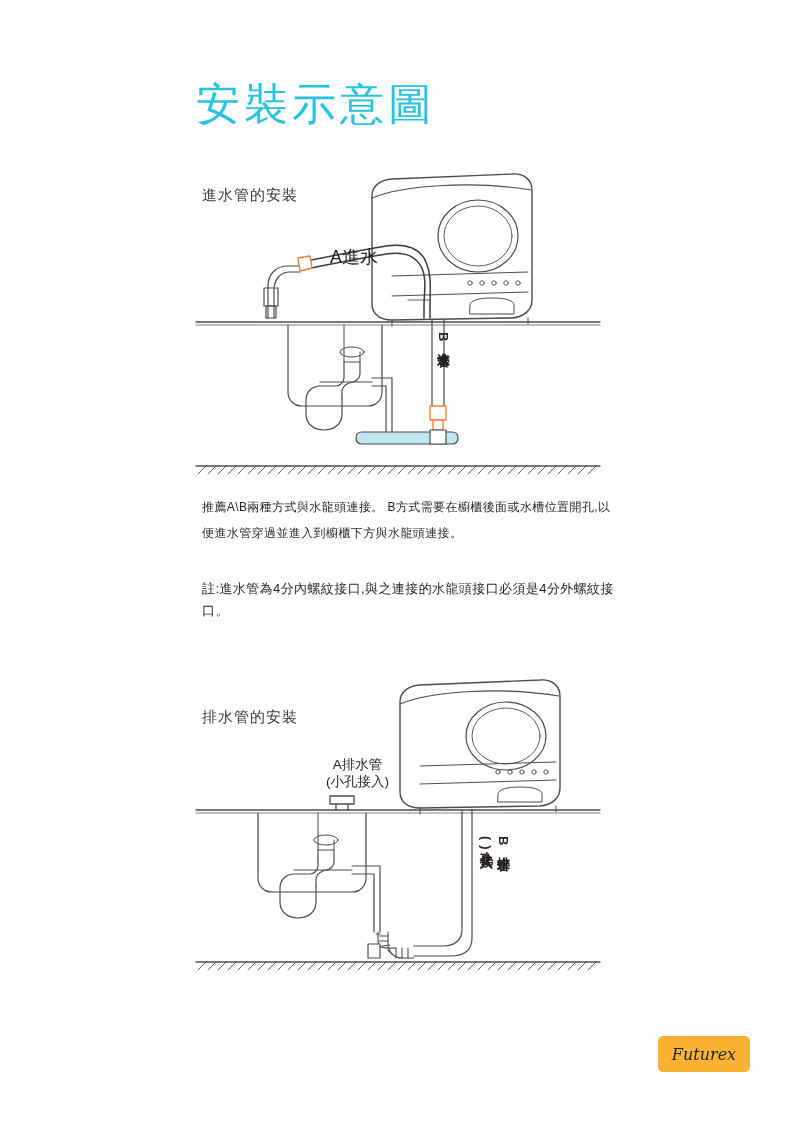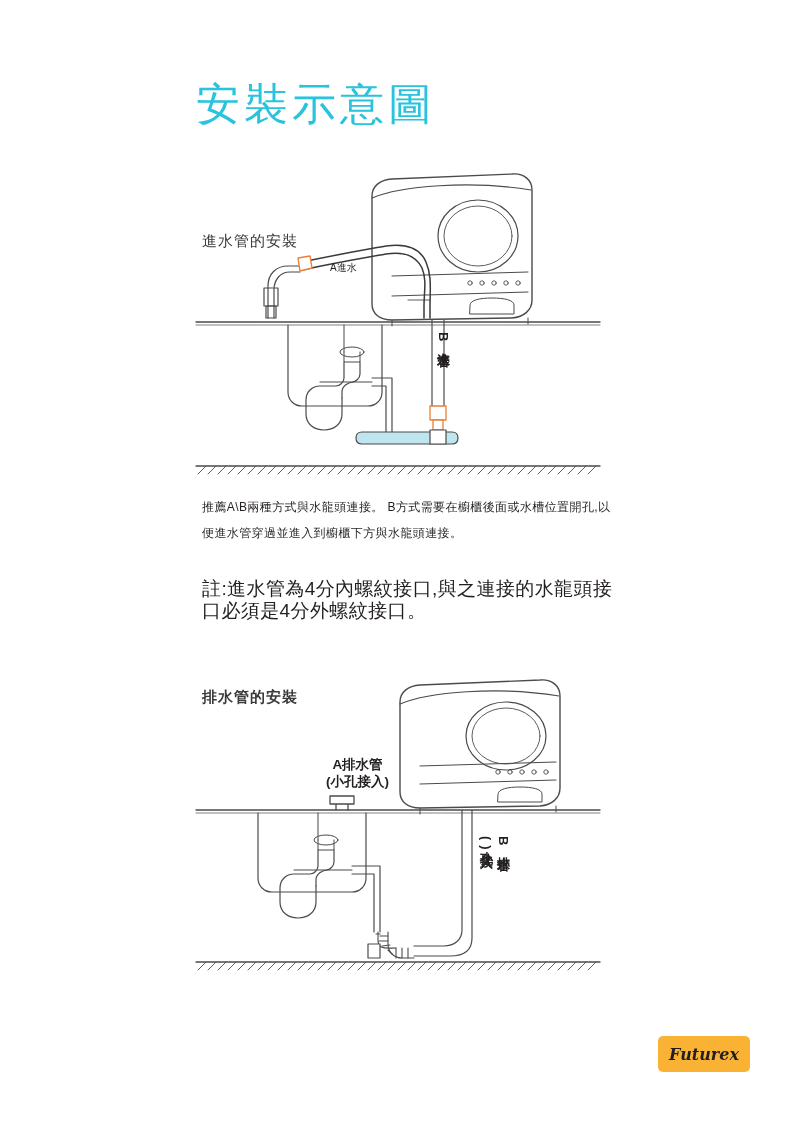--- a/index.html
+++ b/index.html
@@ -30,61 +30,61 @@
     font-family: "DejaVu Sans", sans-serif;
     font-weight: 400;
     line-height: 1.1;
   }
   .section-label {
     position: absolute;
     font-size: 15px;
     color: #3a3a3a;
     letter-spacing: 1px;
   }
-  #label-inlet { left: 202px; top: 186px; margin-top: 46px; }
-  #label-drain { left: 202px; top: 688px; font-weight: bold; }
+  #label-inlet { left: 202px; top: 186px; }
+  #label-drain { left: 202px; top: 708px; }
 
   .body-text {
     position: absolute;
     font-size: 12px;
     line-height: 26px;
     color: #231f20;
     letter-spacing: 0.4px;
   }
   #para-inlet-1 { left: 202px; top: 494px; width: 420px; }
-  #para-inlet-note { left: 202px; top: 578px; width: 420px; font-size: 19px; line-height: 22px; }
+  #para-inlet-note { left: 202px; top: 578px; width: 420px; font-size: 13px; line-height: 22px; }
   #para-drain-1 { left: 202px; top: 998px; width: 430px; }
 
   .svg-layer {
     position: absolute;
     left: 0;
     top: 0;
     width: 796px;
     height: 1125px;
   }
   .callout {
     position: absolute;
     font-size: 13px;
     color: #231f20;
     white-space: pre;
     line-height: 15px;
   }
   #callout-a-inlet {
-    left: 330px; top: 260px; font-size: 10px;
+    left: 330px; top: 250px; font-size: 18px;
   }
   #callout-b-inlet {
     left: 436px; top: 332px;
     writing-mode: vertical-rl;
     font-weight: bold;
     font-size: 13px;
     letter-spacing: 1px;
   }
   #callout-a-drain {
     left: 326px; top: 756px;
-    font-weight: bold;
+    font-weight: normal;
     font-size: 13.5px;
     text-align: center;
     line-height: 17px;
   }
   #callout-b-drain {
     left: 478px; top: 836px;
     writing-mode: vertical-rl;
     font-weight: bold;
     font-size: 13px;
     letter-spacing: 1px;
@@ -98,21 +98,21 @@
     height: 36px;
     background: #f9b233;
     border-radius: 5px;
     display: flex;
     align-items: center;
     justify-content: center;
   }
   .brand span {
     font-family: "DejaVu Serif", serif;
     font-style: italic;
-    font-weight: bold;
+    font-weight: normal;
     font-size: 16px;
     color: #231f20;
   }
 </style>
 </head>
 <body>
 
 <div class="page">
 
   <div class="title">安裝示意圖</div>

